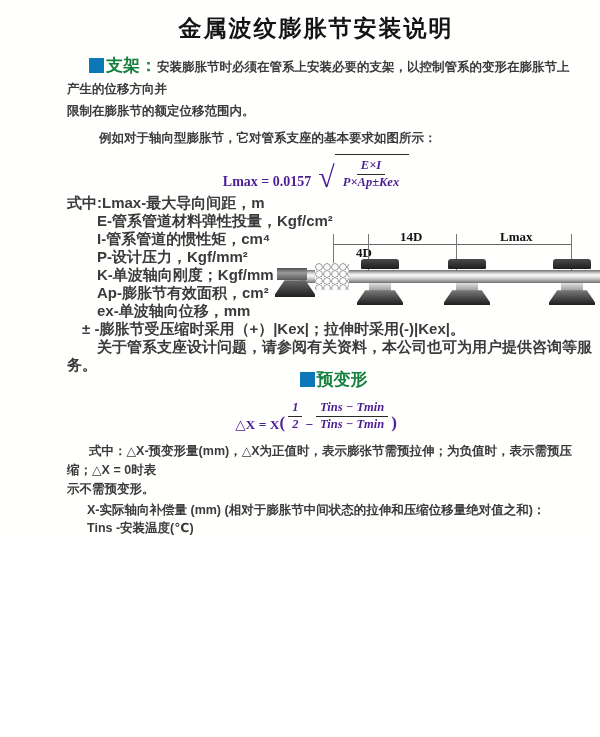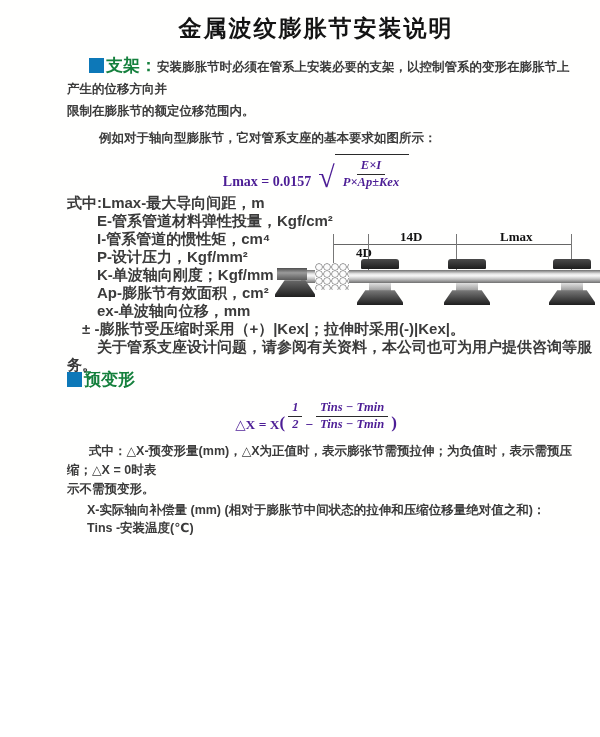--- a/index.html
+++ b/index.html
@@ -103,21 +103,21 @@
     position: absolute; left: 13px; top: 24px; width: 22px; height: 8px;
     background: linear-gradient(#e0e0e0, #989898);
   }
   .foot {
     position: absolute; left: 1px; top: 31px; width: 46px; height: 15px;
     background: linear-gradient(#7a7a7a, #1e1e1e);
     clip-path: polygon(18% 0, 82% 0, 100% 80%, 100% 100%, 0 100%, 0 80%);
   }
 
   
-  .sec-head { margin: 8px 0 0 35px; }
+  .sec-head { margin: 8px 0 0 35px; text-align: center; }
   .sec-head .blue-label { font-size: 17px; }
   .para { margin: 5px 26px 0 45px; }
   .sub-head {
     color: #25a4d8; font-size: 15.5px; font-weight: 700;
     margin: 10px 0 0 55px; letter-spacing: 1px;
   }
   #f2 { margin-top: 9px; font-size: 13.5px; }
   .explain { margin: 9px 22px 0 35px; line-height: 19px; }
   .defs { margin: 2px 0 0 55px; line-height: 18.5px; }
 </style>

